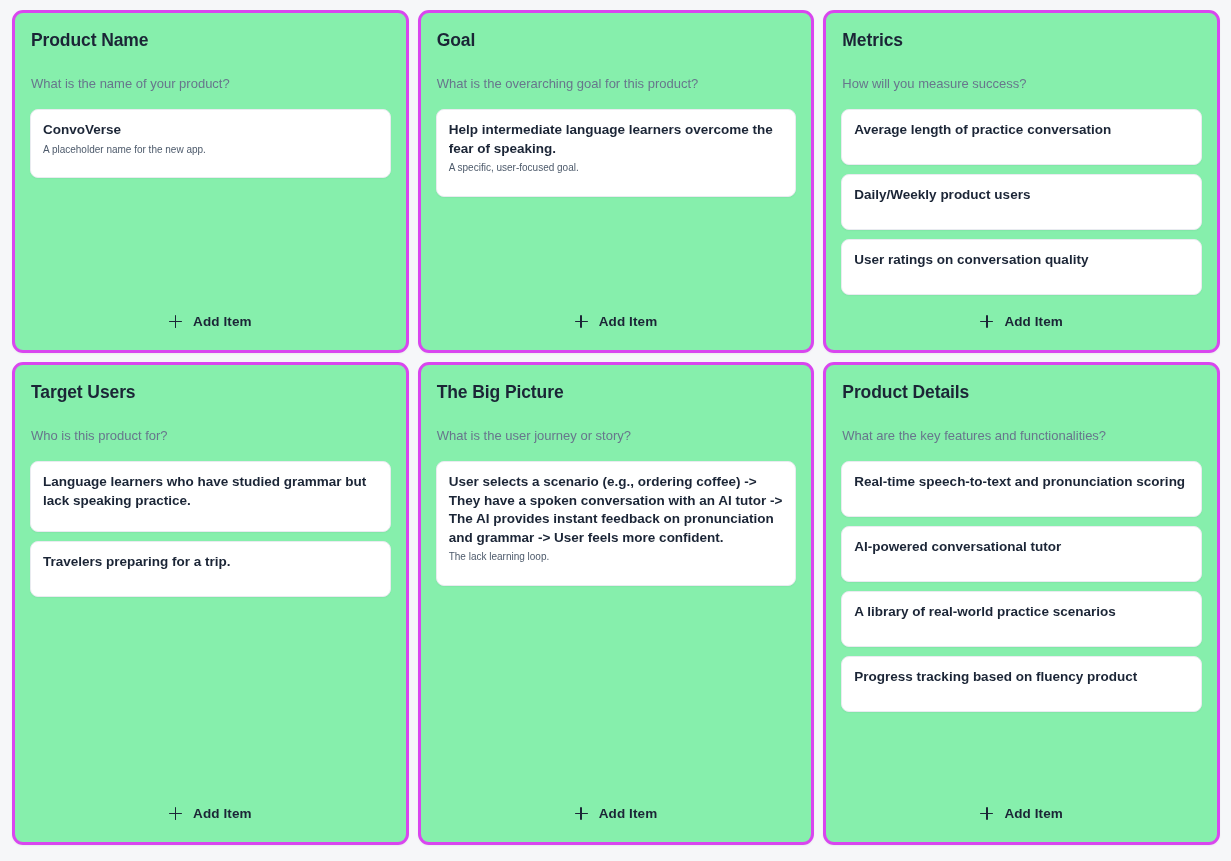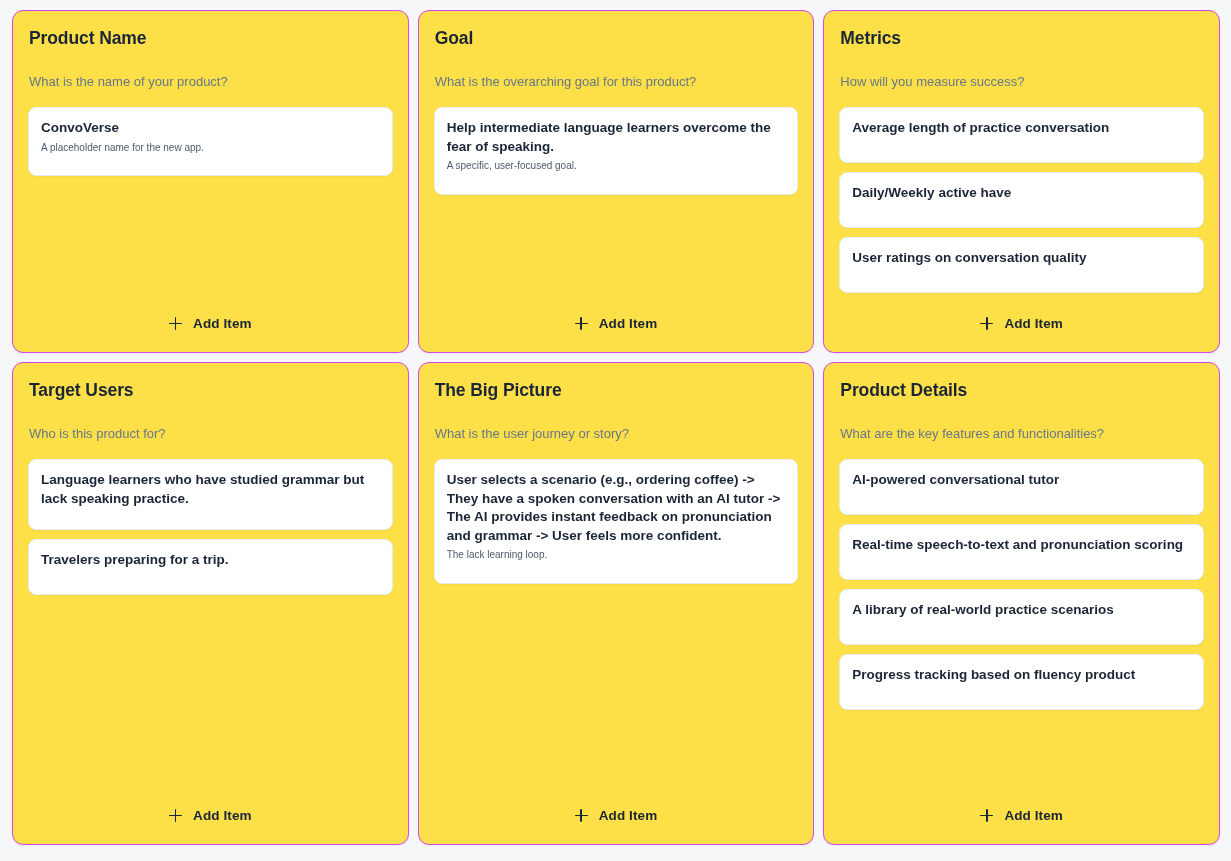--- a/index.html
+++ b/index.html
@@ -23,22 +23,22 @@
     padding: 10px 11px 16px 12px;
     display: grid;
     grid-template-columns: repeat(3, 1fr);
     grid-template-rows: 343px 483px;
     column-gap: 9px;
     row-gap: 9px;
   }
 
   .card {
     box-sizing: border-box;
-    background: #fde047;
-    border: 1px solid #d946ef;
+    background: #86efac;
+    border: 3px solid #d946ef;
     border-radius: 11px;
     box-shadow: 0 1px 2px rgba(16, 24, 40, 0.05);
     padding: 17px 15px 12px 15px;
     display: flex;
     flex-direction: column;
     overflow: hidden;
   }
 
   .card-title {
     font-size: 17.5px;
@@ -181,21 +181,21 @@
   <section class="card">
     <h2 class="card-title">Metrics</h2>
     <p class="card-subtitle">How will you measure success?</p>
     <div class="items">
   <div class="item">
     <div class="item-title">Average length of practice conversation</div>
 
   </div>
 
   <div class="item">
-    <div class="item-title">Daily/Weekly active have</div>
+    <div class="item-title">Daily/Weekly product users</div>
 
   </div>
 
   <div class="item">
     <div class="item-title">User ratings on conversation quality</div>
 
   </div>
 </div>
     <div class="spacer"></div>
     <button class="add-item">
@@ -239,30 +239,30 @@
       <span class="plus"></span>
       <span class="add-label">Add Item</span>
     </button>
   </section>
 
   <section class="card">
     <h2 class="card-title">Product Details</h2>
     <p class="card-subtitle">What are the key features and functionalities?</p>
     <div class="items">
   <div class="item">
+    <div class="item-title">Real-time speech-to-text and pronunciation scoring</div>
+
+  </div>
+
+  <div class="item">
     <div class="item-title">AI-powered conversational tutor</div>
 
   </div>
 
   <div class="item">
-    <div class="item-title">Real-time speech-to-text and pronunciation scoring</div>
-
-  </div>
-
-  <div class="item">
     <div class="item-title">A library of real-world practice scenarios</div>
 
   </div>
 
   <div class="item">
     <div class="item-title">Progress tracking based on fluency product</div>
 
   </div>
 </div>
     <div class="spacer"></div>

